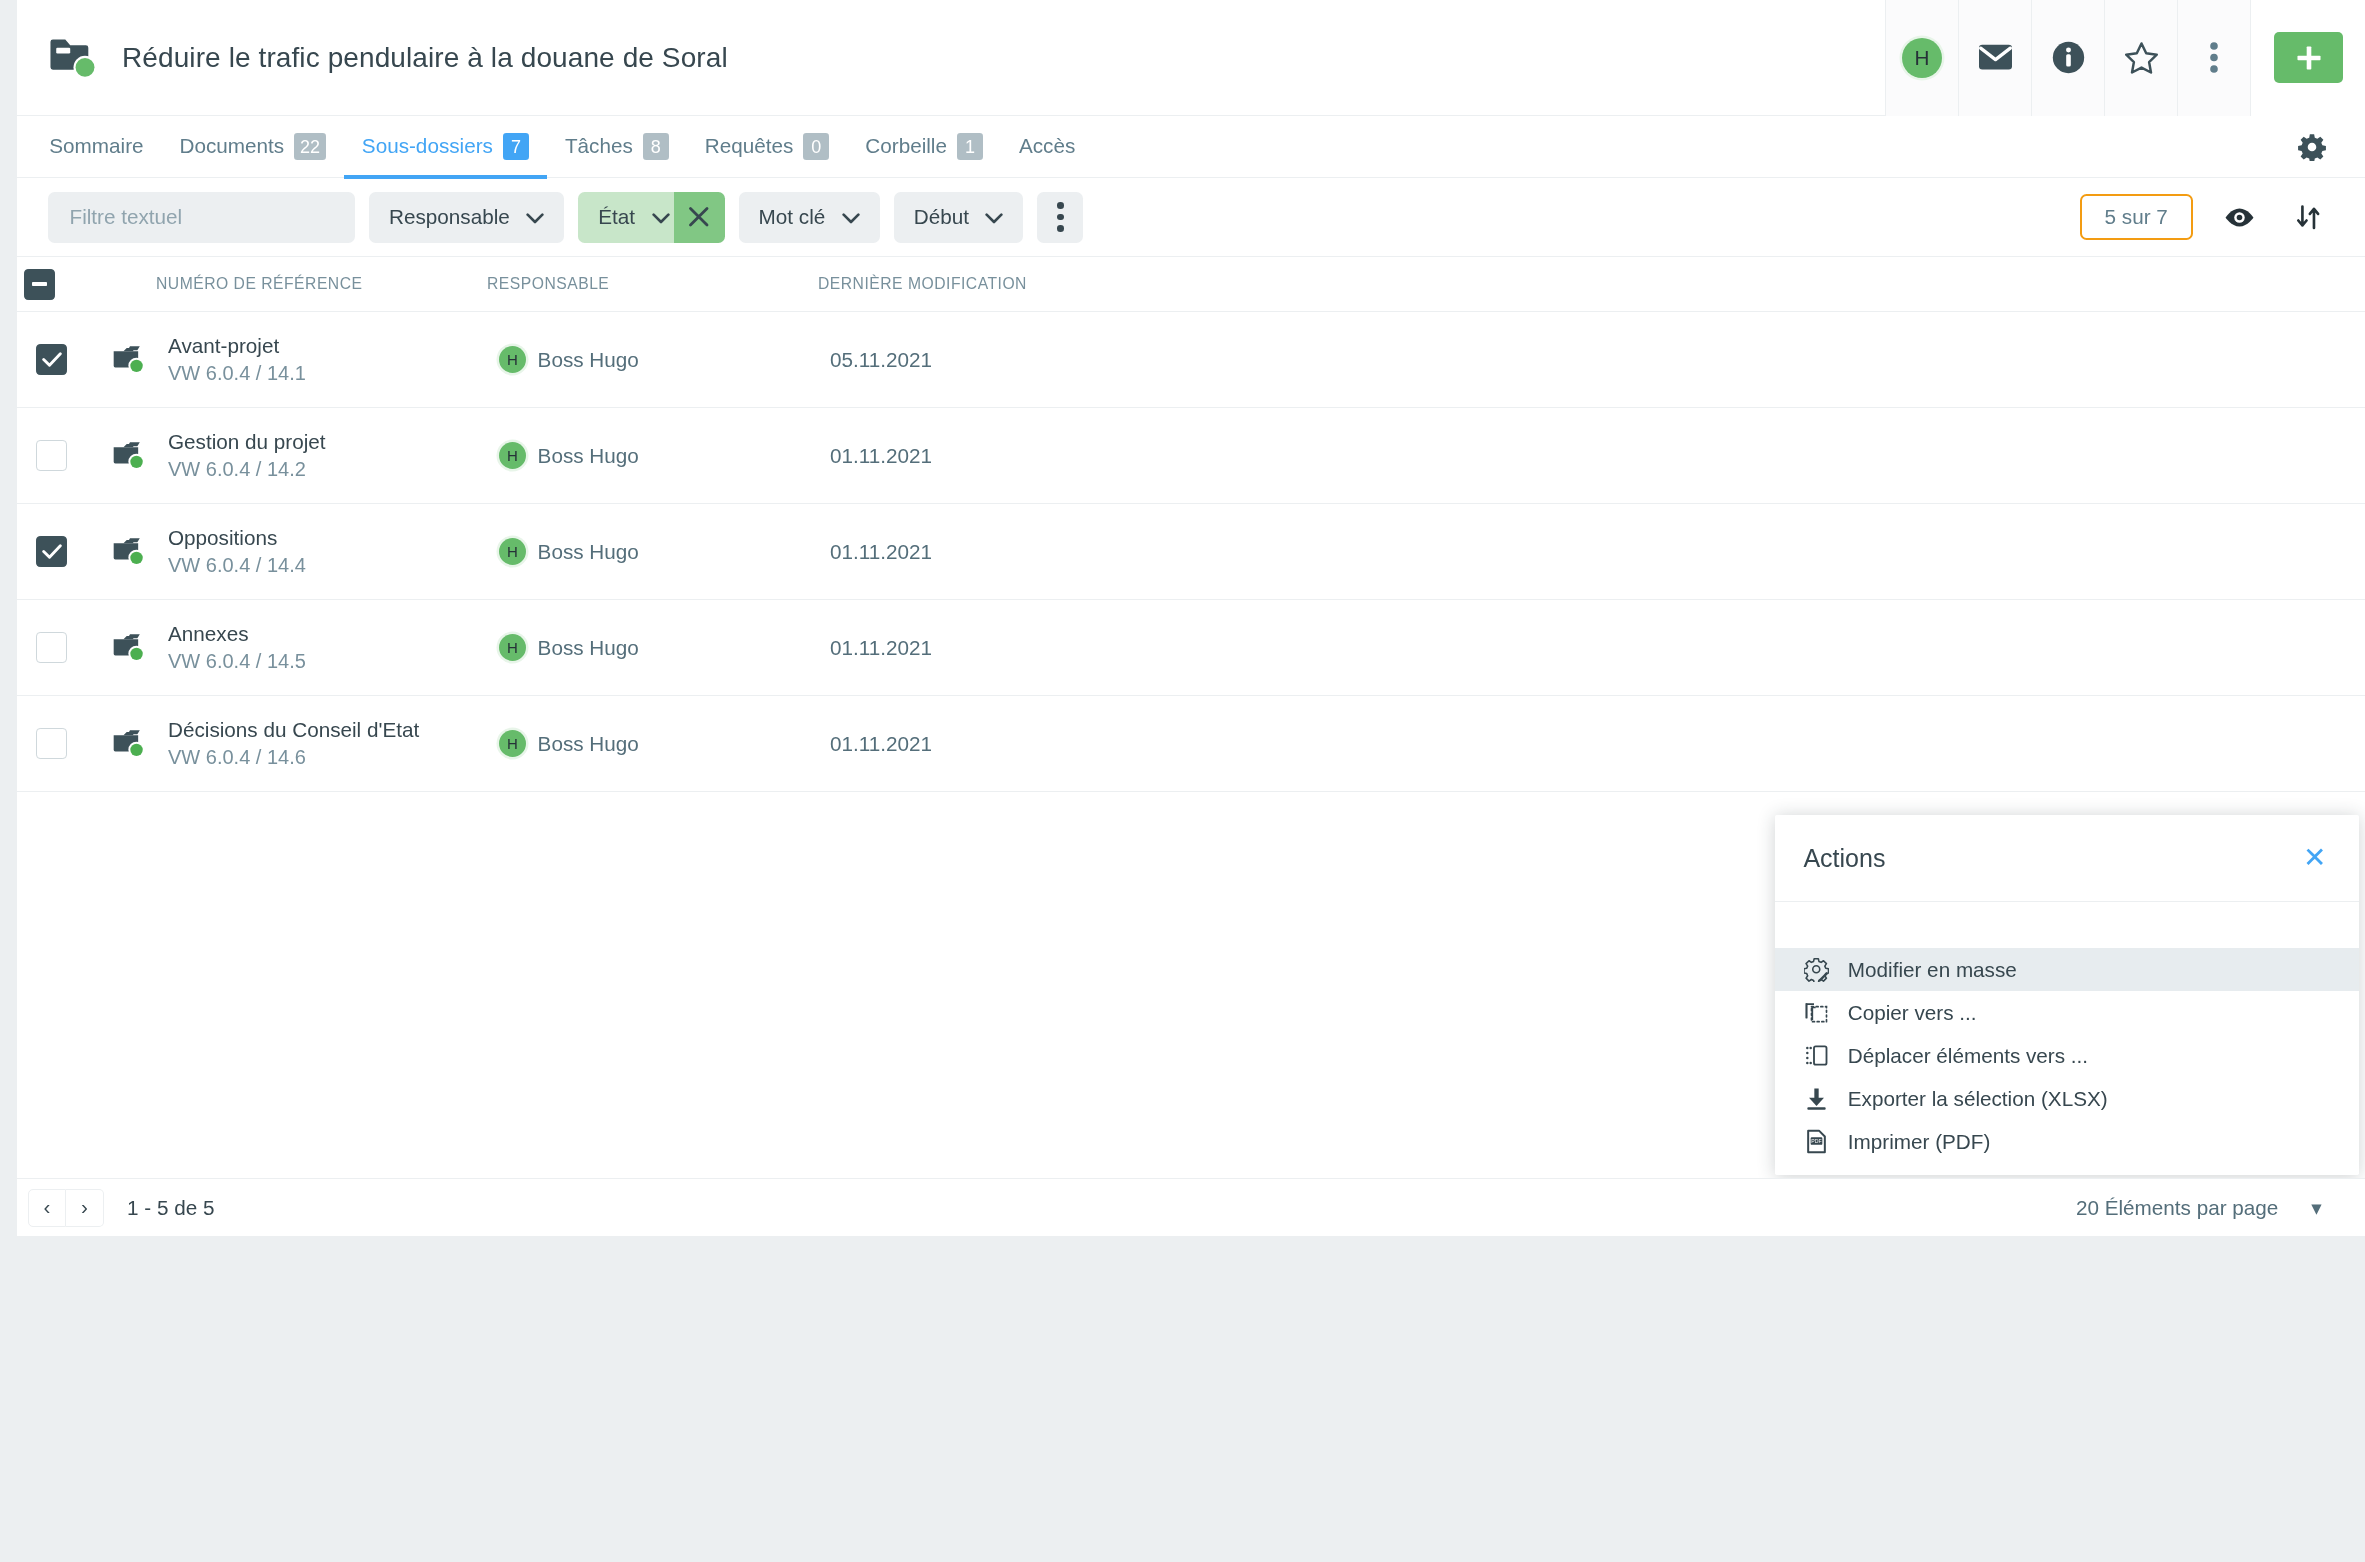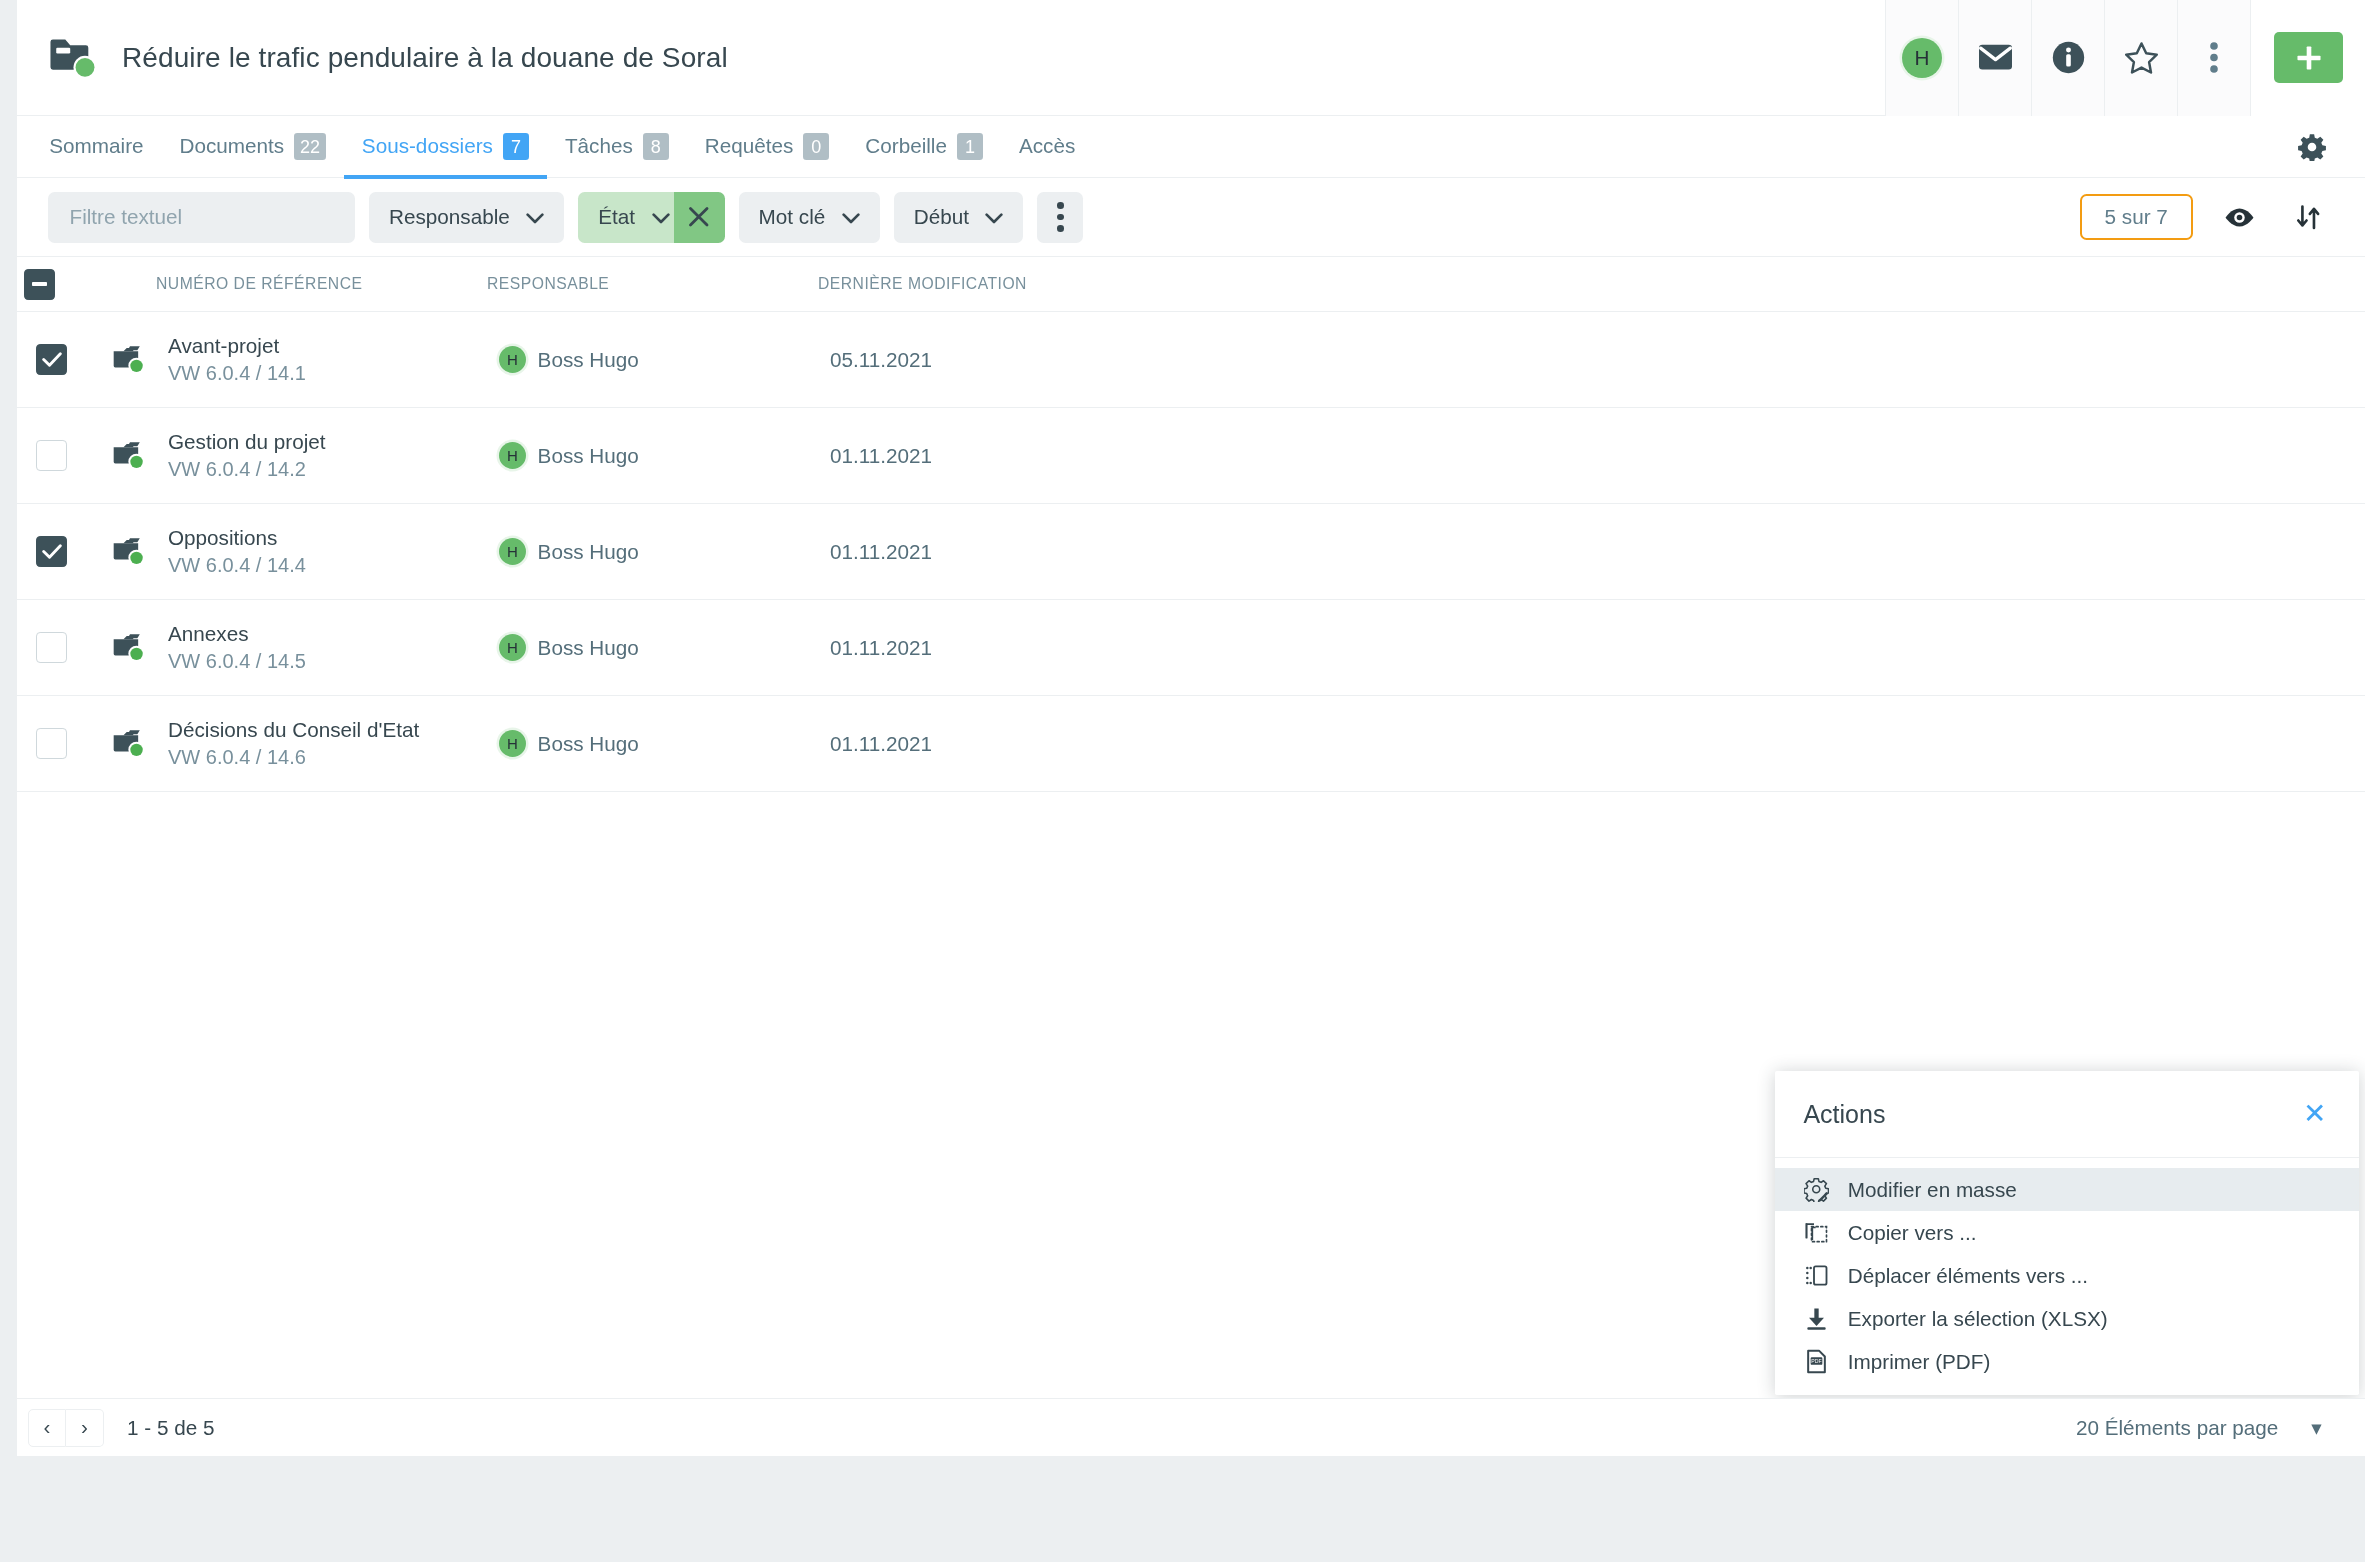--- a/index.html
+++ b/index.html
@@ -10,21 +10,21 @@
     height: 1562px;
     overflow: hidden;
     background: #eceff1;
     font-family: "Liberation Sans", sans-serif;
     -webkit-font-smoothing: antialiased;
   }
 
   .app {
     position: relative;
     width: 2366px;
-    height: 1456px;
+    height: 1236px;
     background: #ffffff;
     display: flex;
     flex-direction: column;
   }
 
   
   .header {
     position: relative;
     height: 116px;
     flex: 0 0 116px;
@@ -322,21 +322,21 @@
   .action-item {
     height: 43px;
     display: flex;
     align-items: center;
     gap: 18px;
     padding: 0 28px;
     font-size: 20.7px;
     color: #37474f;
     white-space: nowrap;
   }
-  .action-item.hl { background: #e7ecef; }
+  .action-item.hl { background: #e7ecef; margin-top: 36px; }
   .action-icon {
     width: 26.4px; height: 26.4px;
     display: flex; align-items: center; justify-content: center;
     flex: 0 0 auto;
   }
 
   
   .footer {
     height: 58px;
     flex: 0 0 58px;

